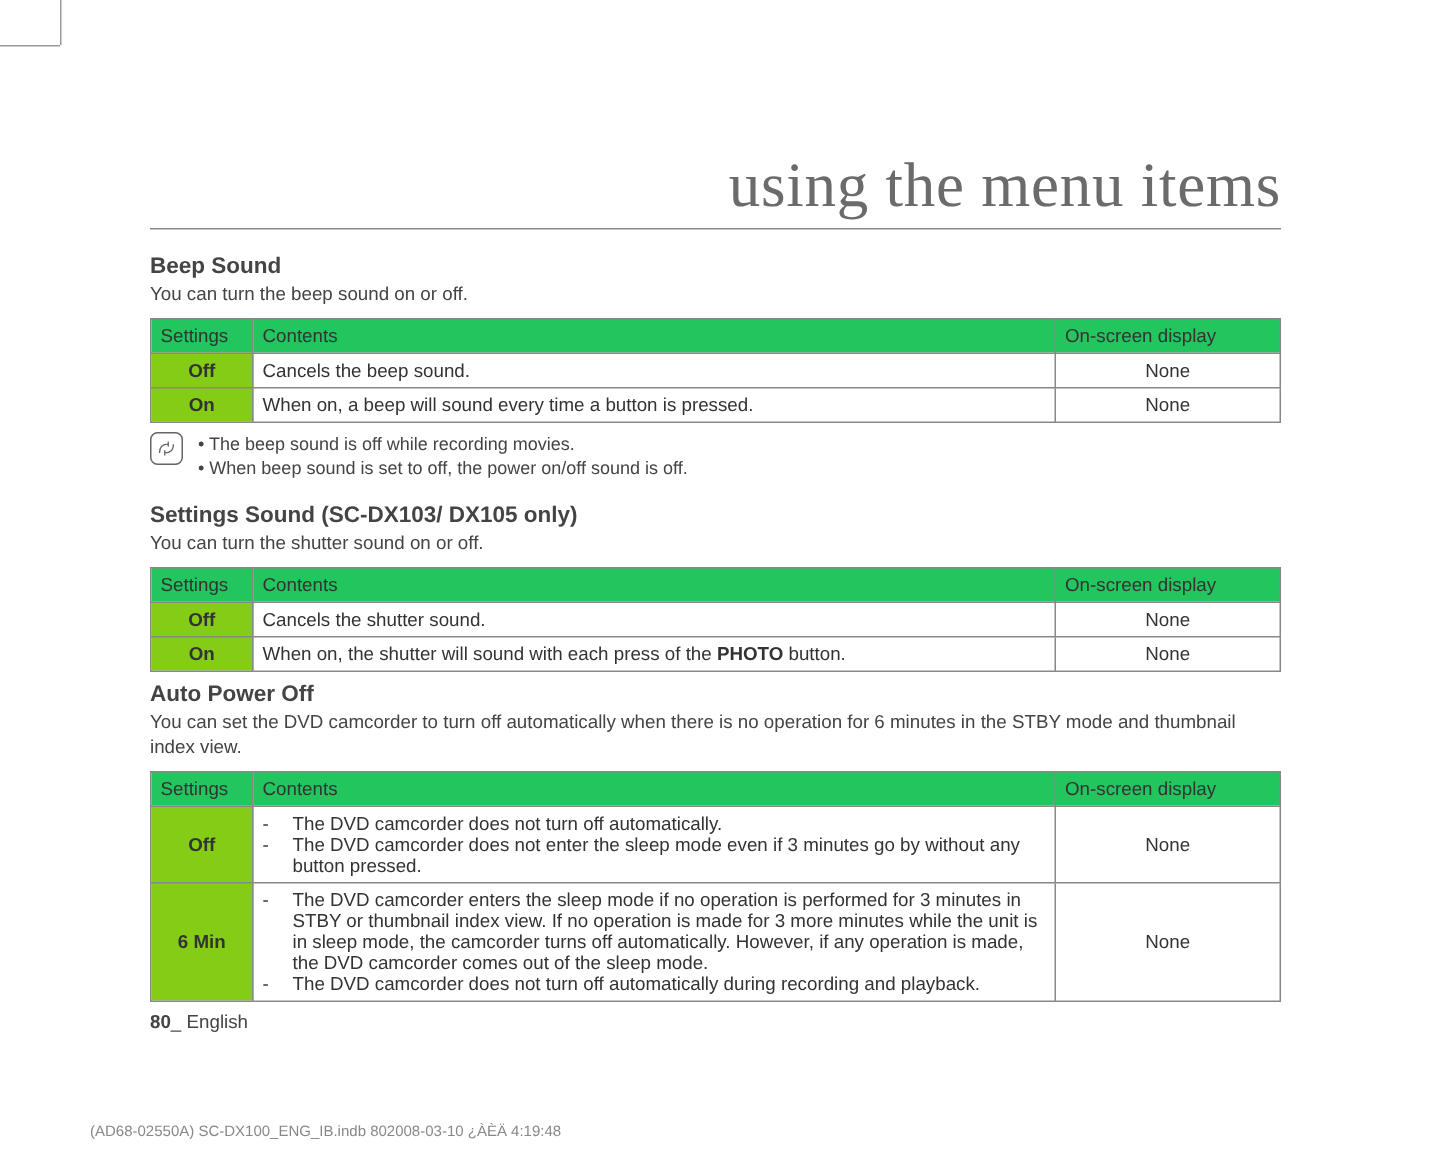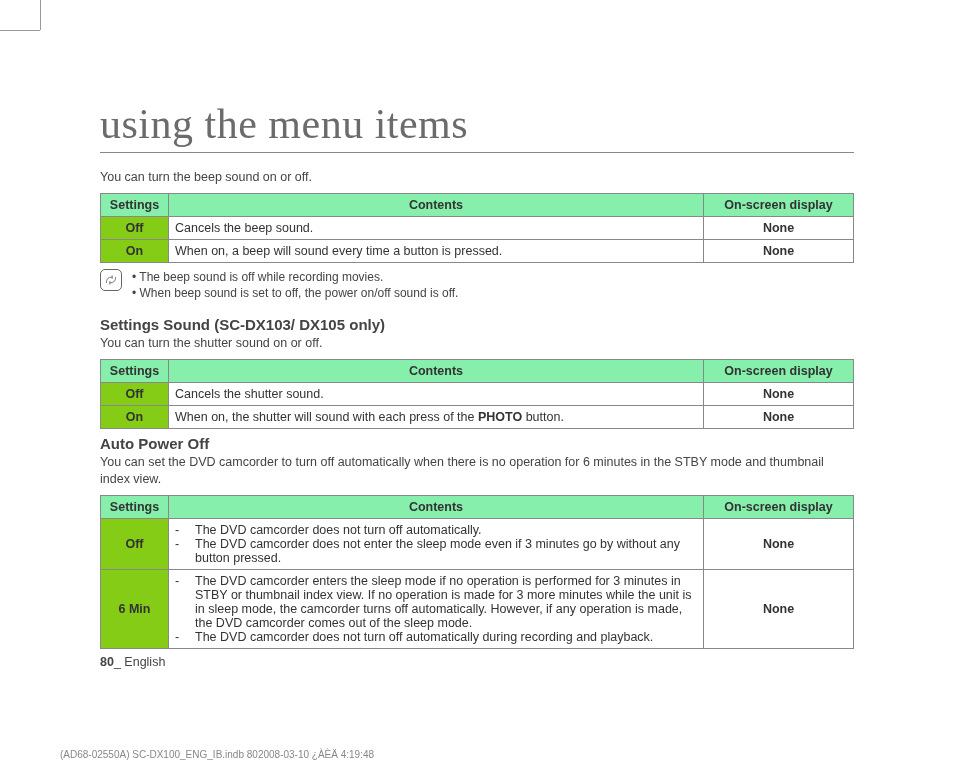--- a/index.html
+++ b/index.html
@@ -24,20 +24,21 @@
   }
   .title {
     font-family: Georgia, 'Times New Roman', serif;
     font-weight: 300;
     font-size: 42px;
     color: #6b6b6b;
     border-bottom: 1px solid #888;
     padding-bottom: 4px;
     margin-bottom: 16px;
     letter-spacing: 0.5px;
+    text-align: right;
   }
   .section-heading {
     font-weight: bold;
     font-size: 15px;
     color: #444;
     margin-top: 8px;
     margin-bottom: 2px;
   }
   .section-sub {
     font-size: 12.5px;
@@ -50,26 +51,26 @@
     border-collapse: collapse;
     font-size: 12.5px;
     margin-bottom: 6px;
   }
   table.menu th, table.menu td {
     border: 1px solid #888;
     padding: 4px 6px;
     vertical-align: top;
   }
   table.menu th {
-    background: #86efac;
-    font-weight: bold;
-    text-align: center;
+    background: #22c55e;
+    font-weight: normal;
+    text-align: left;
   }
   table.menu .col-settings { width: 68px; text-align:center; font-weight:bold; background:#84cc16; vertical-align: middle;}
-  table.menu .col-osd { width: 150px; text-align:center; font-weight:bold; vertical-align: middle;}
+  table.menu .col-osd { width: 150px; text-align:center; font-weight:normal; vertical-align: middle;}
   .note-row {
     display:flex;
     gap:10px;
     font-size:12px;
     color:#444;
     margin-bottom: 14px;
     align-items:flex-start;
   }
   .note-icon {
     width:22px; height:22px;
@@ -105,20 +106,21 @@
 
 <div class="crop-marks">
   <div class="crop-v"></div>
     <div class="crop-h"></div>
 </div>
 
 <div class="page">
 
   <h1 class="title">using the menu items</h1>
 
+  <div class="section-heading">Beep Sound</div>
   <div class="section-sub">You can turn the beep sound on or off.</div>
   <table class="menu">
     <tbody>
         <tr>
       <th>Settings</th>
       <th>Contents</th>
       <th>On-screen display</th>
     </tr>
     <tr>
       <td class="col-settings">Off</td>

